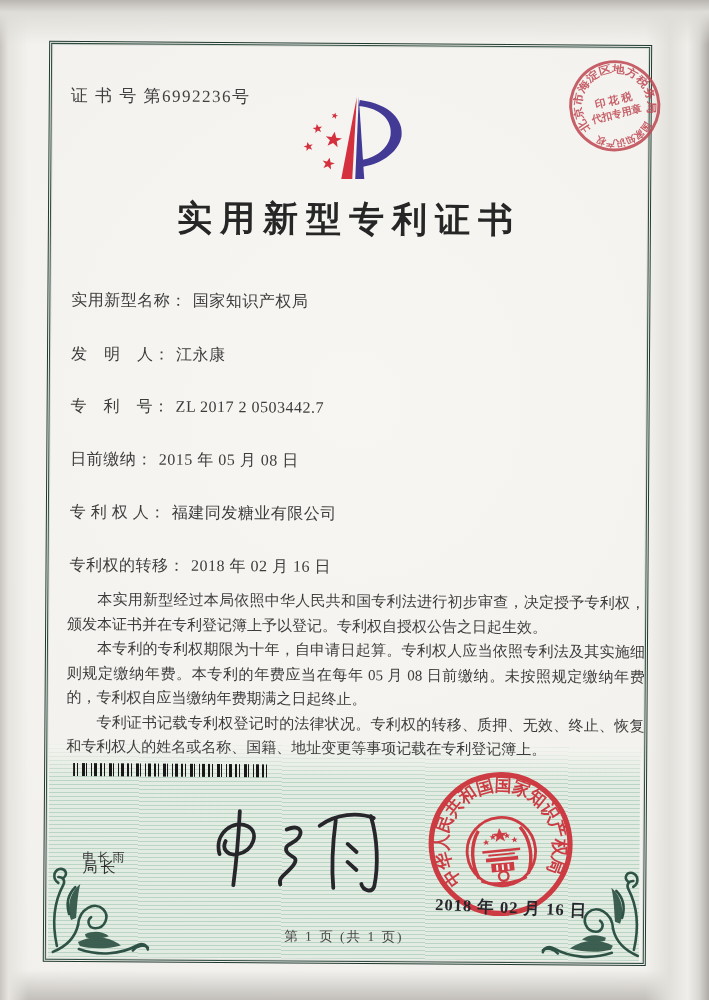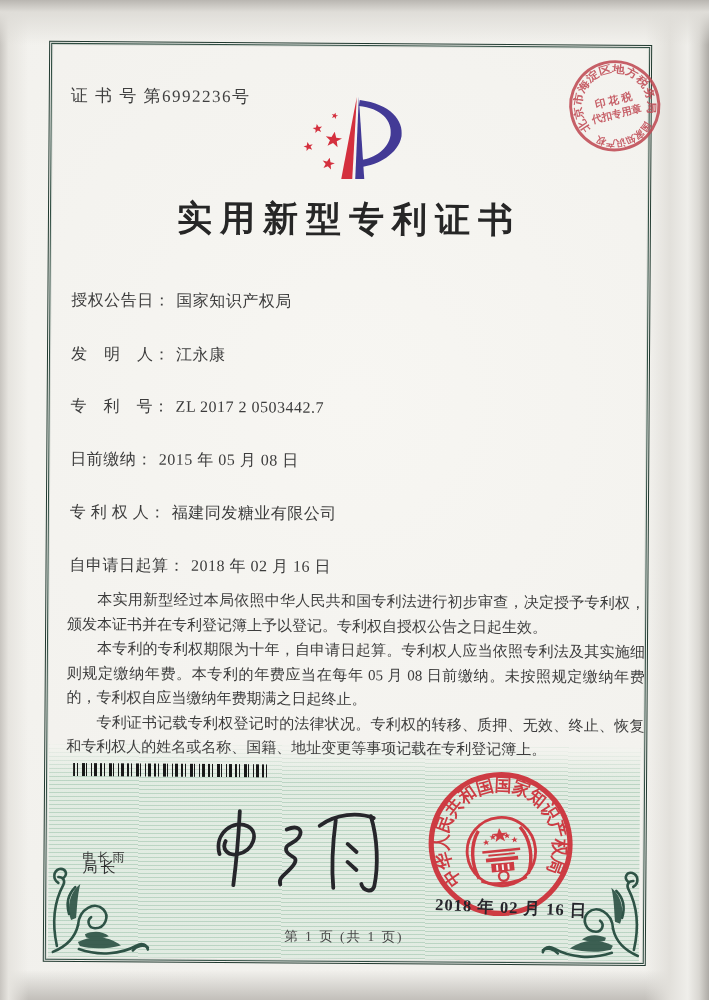--- a/index.html
+++ b/index.html
@@ -131,36 +131,36 @@
       <text class="stamp-text" font-size="9.5">
         <textPath href="#bArc" startOffset="0" textLength="66" lengthAdjust="spacingAndGlyphs">国家知识产权局</textPath>
       </text>
       <text class="stamp-text" x="0" y="-2" font-size="11" text-anchor="middle">印 花 税</text>
       <text class="stamp-text" x="0" y="12" font-size="10.4" text-anchor="middle">代扣专用章</text>
     </svg>
 
     <div class="title">实用新型专利证书</div>
 
     <div class="field" style="top:292px">
-      <span>授权公告日：</span><span class="val">国家知识产权局</span>
+      <span>实用新型名称：</span><span class="val">国家知识产权局</span>
     </div>
     <div class="field" style="top:346px">
       <span>发　明　人：</span><span class="val">江永康</span>
     </div>
     <div class="field" style="top:398px">
       <span>专　利　号：</span><span class="val">ZL 2017 2 0503442.7</span>
     </div>
     <div class="field" style="top:451px">
       <span>日前缴纳：</span><span class="val">2015 年 05 月 08 日</span>
     </div>
     <div class="field" style="top:504px">
       <span>专 利 权 人：</span><span class="val">福建同发糖业有限公司</span>
     </div>
     <div class="field" style="top:557px">
-      <span>自申请日起算：</span><span class="val">2018 年 02 月 16 日</span>
+      <span>专利权的转移：</span><span class="val">2018 年 02 月 16 日</span>
     </div>
 
     <div class="paras">
       <p>本实用新型经过本局依照中华人民共和国专利法进行初步审查，决定授予专利权，颁发本证书并在专利登记簿上予以登记。专利权自授权公告之日起生效。</p>
       <p>本专利的专利权期限为十年，自申请日起算。专利权人应当依照专利法及其实施细则规定缴纳年费。本专利的年费应当在每年 05 月 08 日前缴纳。未按照规定缴纳年费的，专利权自应当缴纳年费期满之日起终止。</p>
       <p>专利证书记载专利权登记时的法律状况。专利权的转移、质押、无效、终止、恢复和专利权人的姓名或名称、国籍、地址变更等事项记载在专利登记簿上。</p>
     </div>
 
     <div class="barcode"></div>
 

